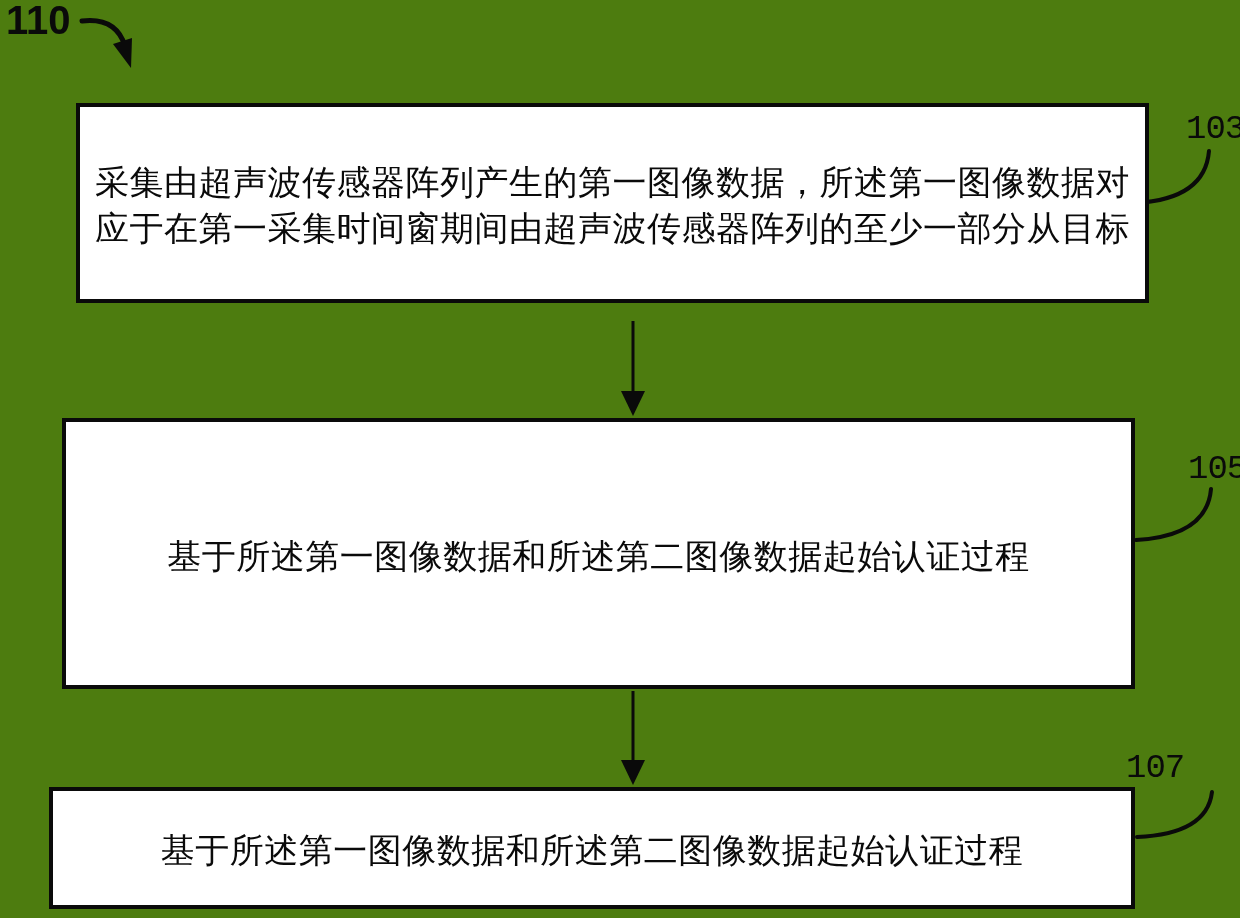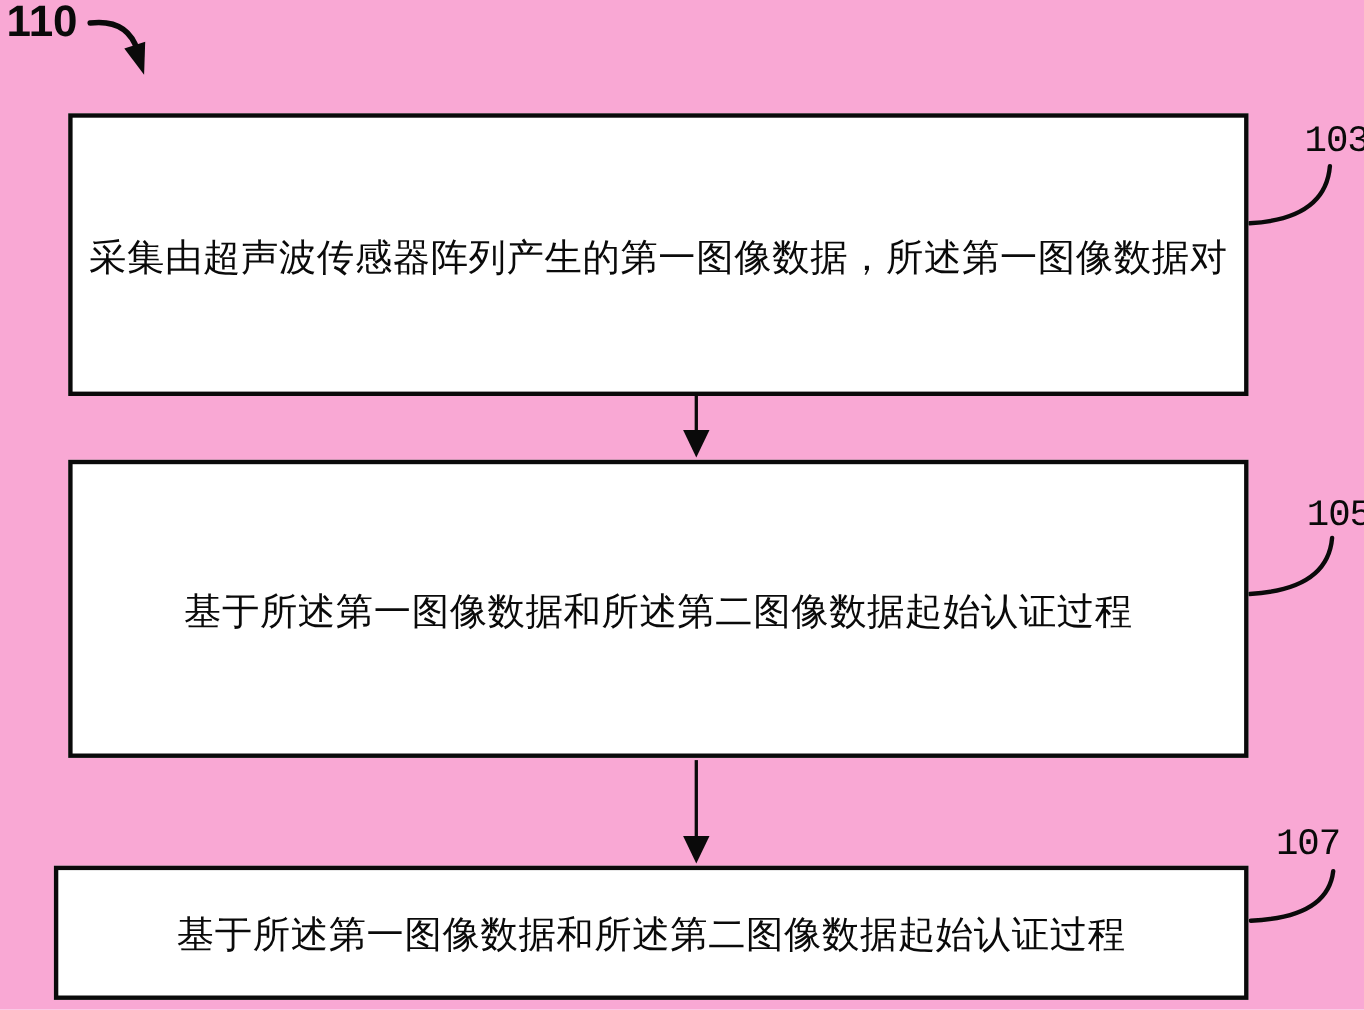--- a/index.html
+++ b/index.html
@@ -4,21 +4,21 @@
 <style>
   html, body {
     margin: 0;
     padding: 0;
     background: #ffffff;
   }
   .page {
     position: relative;
     width: 1240px;
     height: 918px;
-    background: #f9a8d4;
+    background: #4d7c0f;
     overflow: hidden;
     font-family: "Liberation Serif", "DejaVu Serif", serif;
     color: #0a0a0a;
   }
   .fig-label {
     position: absolute;
     left: 6px;
     top: -2px;
     font-family: "Liberation Sans", "DejaVu Sans", sans-serif;
     font-weight: bold;
@@ -45,33 +45,33 @@
     padding-top: 6px;
   }
   .flow-box .text-line {
     white-space: nowrap;
     font-size: 34px;
     line-height: 46px;
     letter-spacing: 0.5px;
     text-align: center;
     color: #0a0a0a;
   }
-  .box-1 { left: 62px;  top: 103px; width: 1073px; height: 257px; }
+  .box-1 { left: 76px;  top: 103px; width: 1073px; height: 200px; }
   .box-2 { left: 62px;  top: 418px; width: 1073px; height: 271px; }
   .box-3 { left: 49px;  top: 787px; width: 1086px; height: 122px; }
   .ref-label {
     position: absolute;
     font-family: Liberation Mono, monospace;
     font-size: 34px;
     letter-spacing: -1px;
     color: #0a0a0a;
   }
   .ref-103 { left: 1186px; top: 110px; }
   .ref-105 { left: 1188px; top: 450px; }
-  .ref-107 { left: 1126px; top: 749px; margin-left: 34px; }
+  .ref-107 { left: 1126px; top: 749px; }
 </style>
 </head>
 <body>
 
 <div class="page">
 
   <div class="fig-label">110</div>
 
   <svg class="connector-layer" viewBox="0 0 1240 918" xmlns="http://www.w3.org/2000/svg">
 
@@ -84,20 +84,21 @@
     <line x1="633" y1="691" x2="633" y2="763" stroke="#0a0a0a" stroke-width="3"></line>
     <polygon points="633,785 621,760 645,760" fill="#0a0a0a"></polygon>
 
     <path d="M 1209 151 Q 1205 199 1136 203" fill="none" stroke="#0a0a0a" stroke-width="4" stroke-linecap="round"></path>
     <path d="M 1211 489 Q 1207 536 1136 540" fill="none" stroke="#0a0a0a" stroke-width="4" stroke-linecap="round"></path>
     <path d="M 1212 792 Q 1207 834 1137 837" fill="none" stroke="#0a0a0a" stroke-width="4" stroke-linecap="round"></path>
   </svg>
 
   <div class="flow-box box-1">
     <div class="text-line">采集由超声波传感器阵列产生的第一图像数据，所述第一图像数据对</div>
+    <div class="text-line">应于在第一采集时间窗期间由超声波传感器阵列的至少一部分从目标</div>
   </div>
 
   <div class="flow-box box-2">
     <div class="text-line">基于所述第一图像数据和所述第二图像数据起始认证过程</div>
   </div>
 
   <div class="flow-box box-3">
     <div class="text-line">基于所述第一图像数据和所述第二图像数据起始认证过程</div>
   </div>
 

